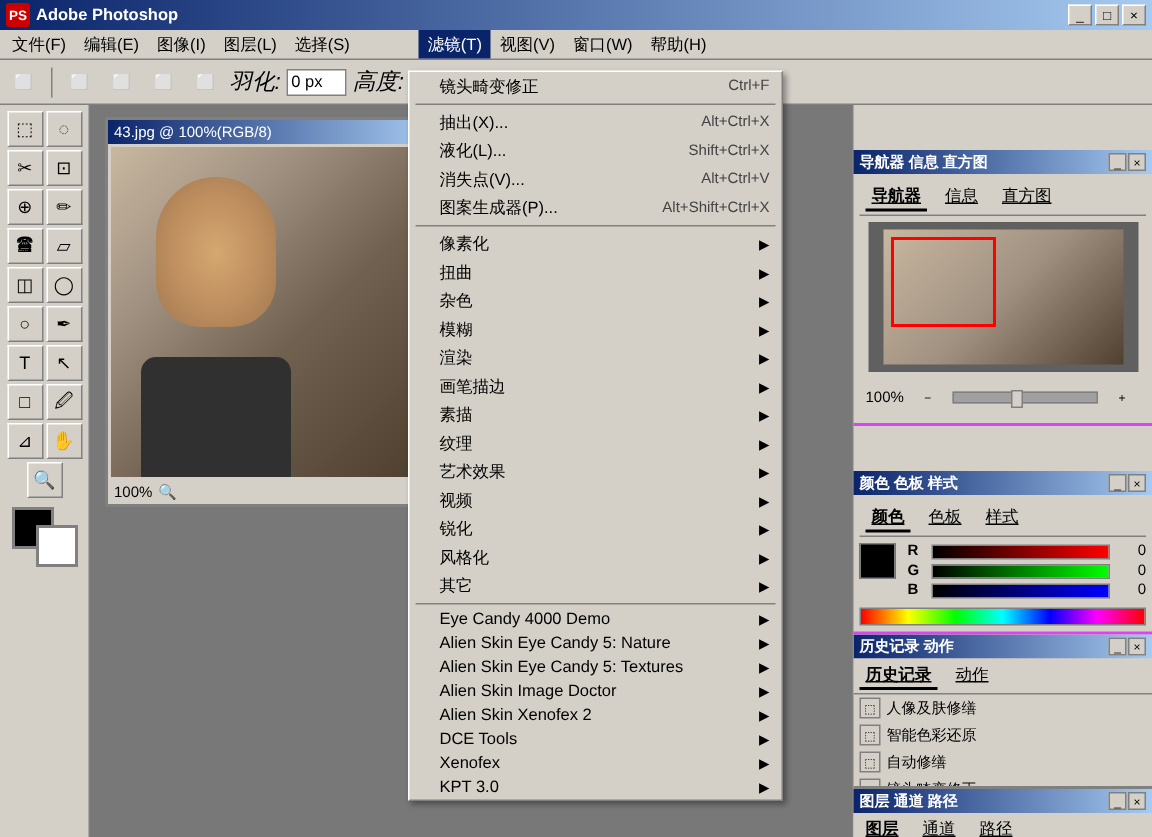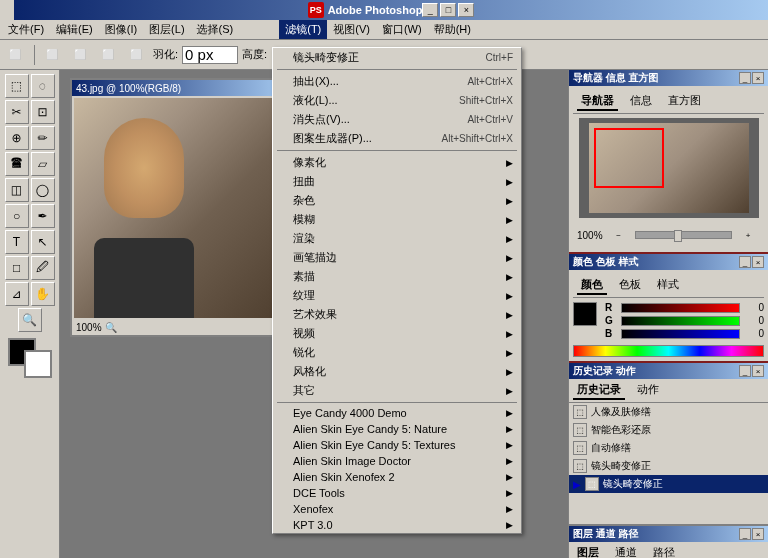--- a/index.html
+++ b/index.html
@@ -13,22 +13,21 @@
       position: relative;
     }
 
     
     .title-bar {
       background: linear-gradient(to right, #0a246a, #a6caf0);
       height: 20px;
       display: flex;
       align-items: center;
       padding: 0 4px;
-      justify-content: center;
-      margin-left: 14px;
+      justify-content: space-between;
     }
     .title-bar-left {
       display: flex;
       align-items: center;
       gap: 4px;
       color: white;
       font-weight: bold;
       font-size: 11px;
     }
     .title-bar-icon {
@@ -106,29 +105,30 @@
       cursor: pointer;
       font-size: 10px;
     }
     .toolbar-sep {
       width: 1px;
       height: 20px;
       background: #808080;
       margin: 0 2px;
     }
     .toolbar-label {
+      font-size: 15px;
+      color: #000;
+      font-style: italic;
+    }
+    .toolbar-input {
+      width: 40px;
+      height: 18px;
+      border: 1px solid #808080;
+      padding: 0 2px;
       font-size: 11px;
-      color: #000;
-    }
-    .toolbar-input {
-      width: 56px;
-      height: 18px;
-      border: 1px solid #808080;
-      padding: 0 2px;
-      font-size: 15px;
       background: white;
     }
 
     
     .main-area {
       display: flex;
       height: calc(558px - 70px);
     }
 
     
@@ -253,33 +253,35 @@
 
     
     .right-panel {
       width: 200px;
       background: #d4d0c8;
       border-left: 1px solid #808080;
       display: flex;
       flex-direction: column;
     }
     .panel-section {
-      border-bottom: 2px solid #7f1d1d;
+      border-bottom: 2px solid #d946ef;
+      margin-top: 30px;
     }
     .panel-header {
       background: #d4d0c8;
       display: flex;
       padding: 2px 4px;
       gap: 8px;
       border-bottom: 1px solid #808080;
     }
     .panel-tab {
       font-size: 11px;
       padding: 1px 4px;
       cursor: pointer;
+      text-decoration: underline;
     }
     .panel-tab.active {
       font-weight: bold;
       border-bottom: 2px solid #000;
     }
     .panel-content {
       padding: 4px;
     }
 
     

